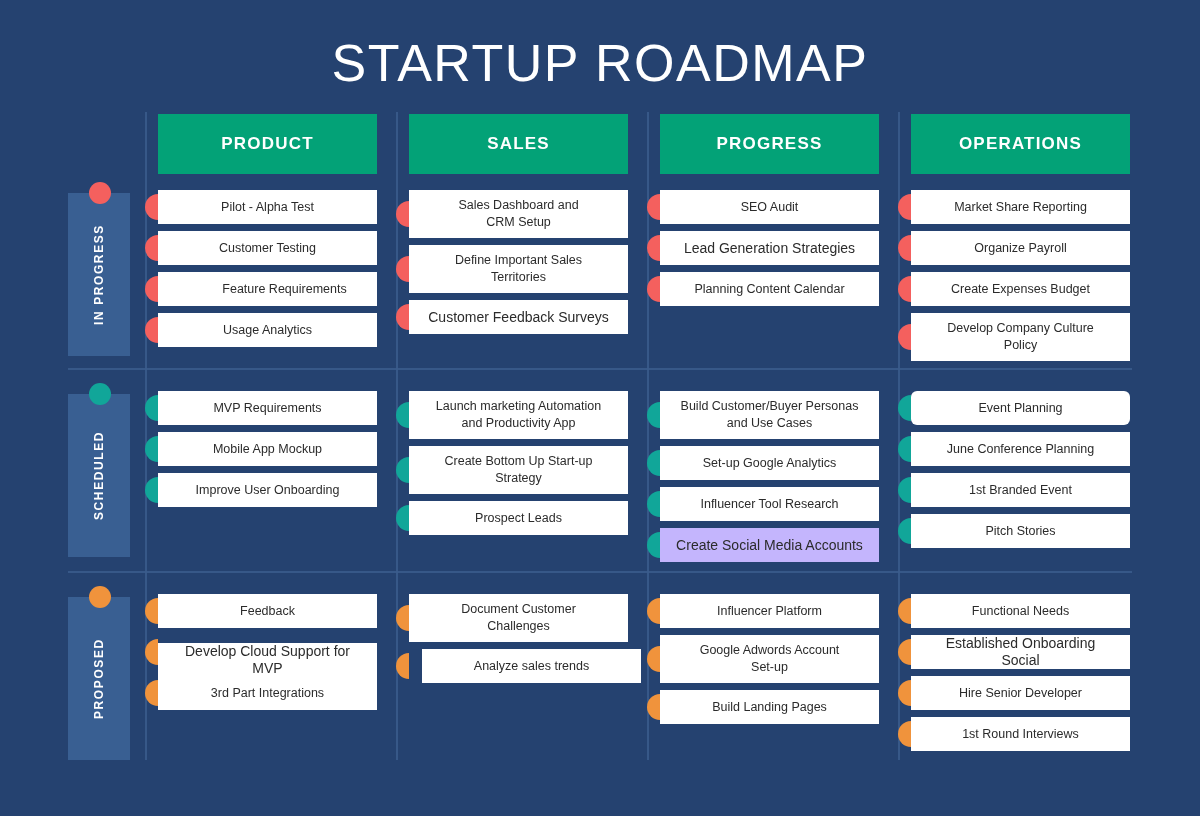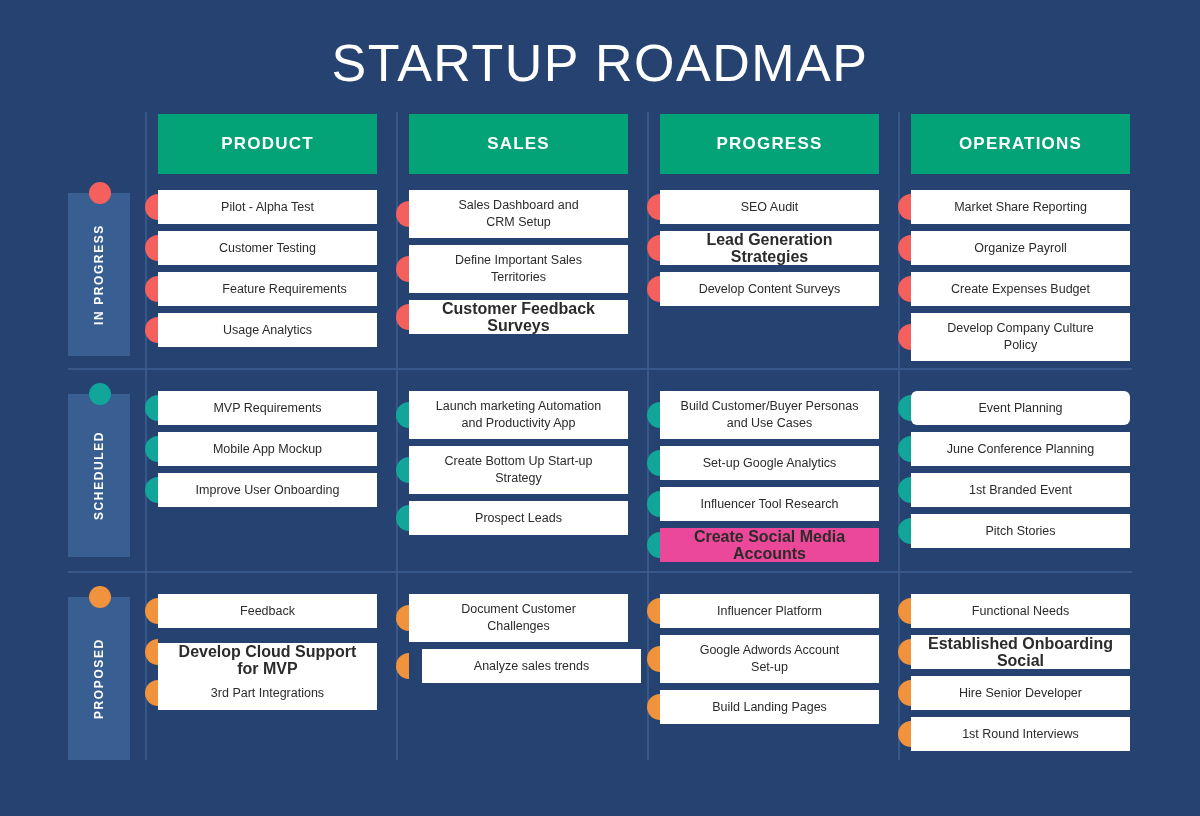--- a/index.html
+++ b/index.html
@@ -107,21 +107,21 @@
     color: #2b2b2b;
     display: flex;
     align-items: center;
     justify-content: center;
     text-align: center;
     box-sizing: border-box;
     padding: 4px 14px;
     font-size: 12.5px;
     line-height: 17px;
   }
-  .card.small { font-size: 16px; font-weight: bold; }
+  .card.small { font-size: 14px; }
 
   
   .bullet {
     position: absolute;
     width: 13px;
     height: 26px;
     border-top-left-radius: 13px 13px;
     border-bottom-left-radius: 13px 13px;
   }
 </style>
@@ -190,21 +190,21 @@
       <div class="bullet" style="left: 647px; top: 194px; background: rgb(244, 96, 94);"></div>
       <div class="card" style="left: 660px; top: 190px; width: 219px; height: 34px; background: rgb(255, 255, 255);">
         <span>SEO Audit</span>
       </div>
       <div class="bullet" style="left: 647px; top: 235px; background: rgb(244, 96, 94);"></div>
       <div class="card small" style="left: 660px; top: 231px; width: 219px; height: 34px; background: rgb(255, 255, 255);">
         <span>Lead Generation Strategies</span>
       </div>
       <div class="bullet" style="left: 647px; top: 276px; background: rgb(244, 96, 94);"></div>
       <div class="card" style="left: 660px; top: 272px; width: 219px; height: 34px; background: rgb(255, 255, 255);">
-        <span>Develop Content Surveys</span>
+        <span>Planning Content Calendar</span>
       </div>
       <div class="bullet" style="left: 898px; top: 194px; background: rgb(244, 96, 94);"></div>
       <div class="card" style="left: 911px; top: 190px; width: 219px; height: 34px; background: rgb(255, 255, 255);">
         <span>Market Share Reporting</span>
       </div>
       <div class="bullet" style="left: 898px; top: 235px; background: rgb(244, 96, 94);"></div>
       <div class="card" style="left: 911px; top: 231px; width: 219px; height: 34px; background: rgb(255, 255, 255);">
         <span>Organize Payroll</span>
       </div>
       <div class="bullet" style="left: 898px; top: 276px; background: rgb(244, 96, 94);"></div>
@@ -249,21 +249,21 @@
       </div>
       <div class="bullet" style="left: 647px; top: 450px; background: rgb(17, 166, 153);"></div>
       <div class="card" style="left: 660px; top: 446px; width: 219px; height: 34px; background: rgb(255, 255, 255);">
         <span>Set-up Google Analytics</span>
       </div>
       <div class="bullet" style="left: 647px; top: 491px; background: rgb(17, 166, 153);"></div>
       <div class="card" style="left: 660px; top: 487px; width: 219px; height: 34px; background: rgb(255, 255, 255);">
         <span>Influencer Tool Research</span>
       </div>
       <div class="bullet" style="left: 647px; top: 532px; background: rgb(17, 166, 153);"></div>
-      <div class="card small" style="left: 660px; top: 528px; width: 219px; height: 34px; background: #ec4899;">
+      <div class="card small" style="left: 660px; top: 528px; width: 219px; height: 34px; background: #c4b5fd;">
         <span>Create Social Media Accounts</span>
       </div>
       <div class="bullet" style="left: 898px; top: 395px; background: rgb(17, 166, 153);"></div>
       <div class="card" style="left: 911px; top: 391px; width: 219px; height: 34px; background: rgb(255, 255, 255); border-radius: 6px;">
         <span>Event Planning</span>
       </div>
       <div class="bullet" style="left: 898px; top: 436px; background: rgb(17, 166, 153);"></div>
       <div class="card" style="left: 911px; top: 432px; width: 219px; height: 34px; background: rgb(255, 255, 255);">
         <span>June Conference Planning</span>
       </div>

